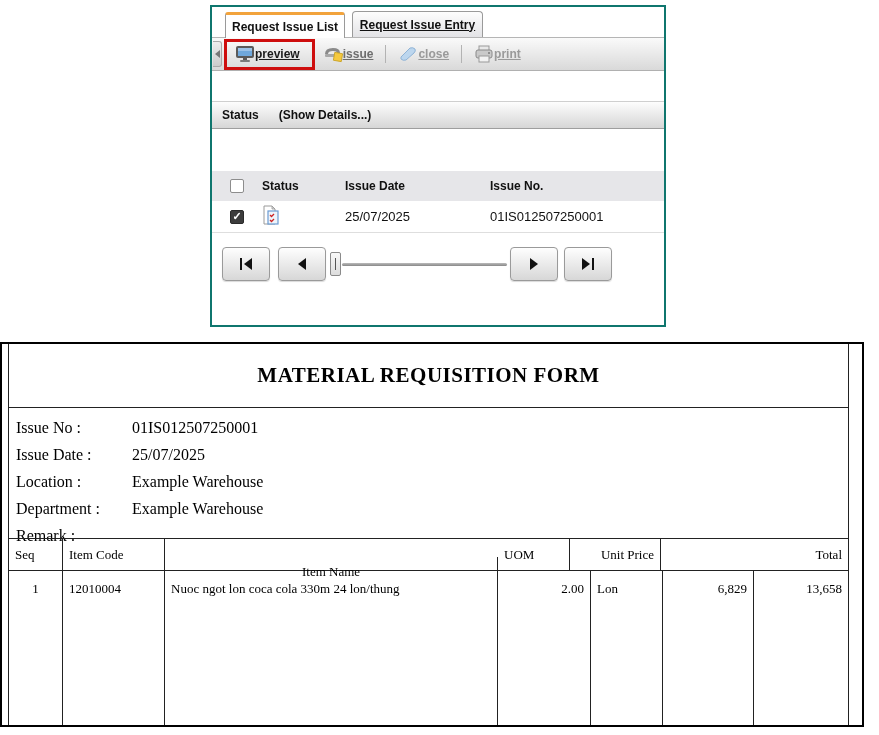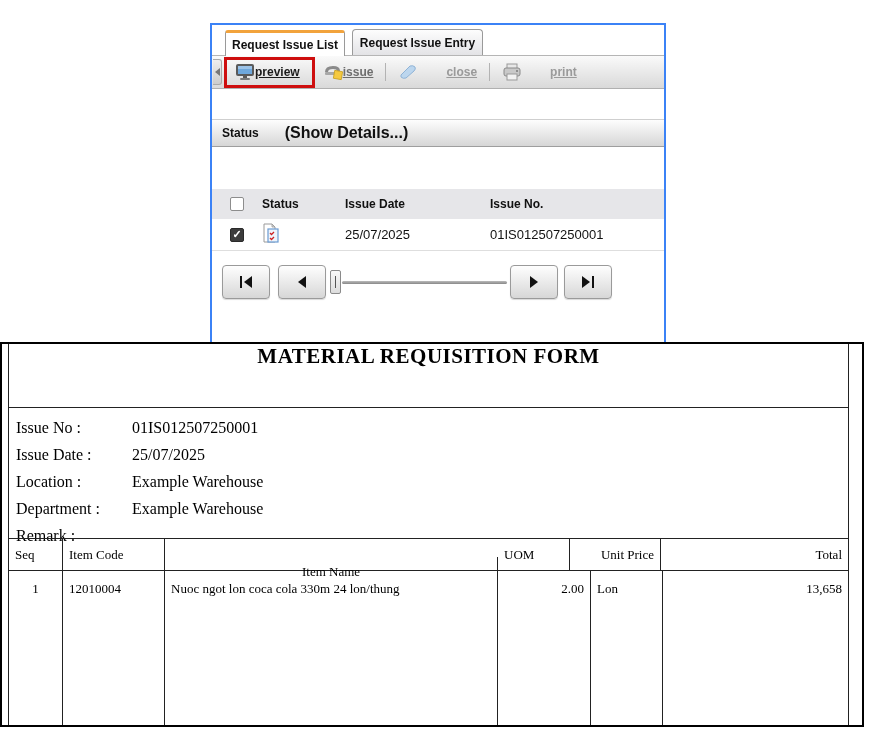--- a/index.html
+++ b/index.html
@@ -1,42 +1,42 @@
 <!DOCTYPE html>
 <html><head>
 <meta charset="utf-8">
 <style>
   * { margin:0; padding:0; box-sizing:border-box; }
   html,body { width:879px; height:735px; background:#fff; font-family:"Liberation Sans", sans-serif; }
   .page { position:relative; width:879px; height:735px; background:#fff; overflow:hidden; }
 
   
-  .widget { position:absolute; left:210px; top:23px; width:456px; height:322px; border:2px solid #3b82f6; background:#fff; display:flex; flex-direction:column; }
+  .widget { position:absolute; left:210px; top:5px; width:456px; height:322px; border:2px solid #0f766e; background:#fff; display:flex; flex-direction:column; }
 
   .tabs-row { height:31px; display:flex; align-items:flex-end; padding-left:13px; border-bottom:1px solid #b5b5b5; background:#fff; }
   .tab { height:26px; display:flex; align-items:center; justify-content:center; font-size:12px; font-weight:bold; color:#111; cursor:pointer; }
   .tab.active { width:120px; background:#fff; border:1px solid #9a9a9a; border-bottom:none; border-top:3px solid #F2A33C; border-radius:3px 3px 0 0; position:relative; z-index:2; margin-bottom:-1px; }
-  .tab.inactive { width:131px; margin-left:7px; background:linear-gradient(#fdfdfd,#e3e3e6); border:1px solid #9a9a9a; border-bottom:none; border-radius:4px 4px 0 0; }
+  .tab.inactive { width:131px; margin-left:7px; background:linear-gradient(#fdfdfd,#e3e3e6); border:1px solid #9a9a9a; border-bottom:none; border-radius:4px 4px 0 0;text-decoration:underline; }
 
   .toolbar { height:33px; background:linear-gradient(#fafafa,#d9d9d9); border-bottom:1px solid #b0b0b0; display:flex; align-items:center; padding-left:1px; position:relative; }
   .collapse-handle { width:9px; height:26px; margin-right:2px; background:linear-gradient(#eee,#ccc); border:1px solid #aaa; border-left:none; border-radius:0 3px 3px 0; display:flex; align-items:center; justify-content:center; cursor:pointer; }
   .collapse-handle .tri-l { width:0; height:0; border-top:4px solid transparent; border-bottom:4px solid transparent; border-right:5px solid #777; }
   .tool-btn { display:flex; align-items:center; gap:0; padding:4px 8px; cursor:pointer; }
   .tool-btn .lbl { font-size:12px; font-weight:bold; text-decoration:underline; }
   .tool-btn.preview-btn { border:3px solid #CE0E0E; height:31px; margin-top:0; padding:0 12px 0 8px; }
   .tool-btn.preview-btn .lbl { color:#1b1b1b; }
   .tool-btn.issue-btn .lbl { color:#6e6e6e; }
-  .tool-btn.dim .lbl { color:#9a9a9a;margin-left:28px; }
+  .tool-btn.dim .lbl { color:#9a9a9a; }
   .tb-sep { width:1px; height:18px; background:#b3b3b3; margin:0 4px; }
 
   .gap-a { height:30px; background:#fff; }
 
   .status-bar { height:28px; background:linear-gradient(#fdfdfd,#d6d6d6); border-top:1px solid #cfcfcf; border-bottom:1px solid #9e9e9e; display:flex; align-items:center; padding-left:10px; }
   .status-bar .t1 { font-size:12px; font-weight:bold; color:#111; }
-  .status-bar .t2 { font-size:16px; font-weight:bold; color:#111; margin-left:26px; cursor:pointer; }
+  .status-bar .t2 { font-size:12px; font-weight:bold; color:#111; margin-left:20px; cursor:pointer; }
 
   .gap-b { height:42px; background:#fff; }
 
   .grid-header { height:30px; background:#e6e6e9; display:flex; align-items:center; font-size:12px; font-weight:bold; color:#111; }
   .grid-row { height:32px; background:#fff; border-bottom:1px solid #dedede; display:flex; align-items:center; font-size:13px; color:#111; }
   .col-cb { width:20px; margin-left:18px; }
   .col-status { width:95px; padding-left:12px; }
   .col-date { width:145px; }
   .col-no { flex:1; }
   .cb { width:14px; height:14px; border:1px solid #8d8d8d; border-radius:2px; background:#fff; display:flex; align-items:center; justify-content:center; cursor:pointer; }
@@ -47,21 +47,21 @@
   .tri-left  { width:0; height:0; border-top:6px solid transparent; border-bottom:6px solid transparent; border-right:8px solid #111; }
   .tri-right { width:0; height:0; border-top:6px solid transparent; border-bottom:6px solid transparent; border-left:8px solid #111; }
   .vbar { width:2px; height:12px; background:#111; }
   .slider-track { position:absolute; left:130px; top:30px; width:165px; height:3px; background:linear-gradient(#bbb,#888); border-radius:2px; cursor:pointer; }
   .slider-handle { position:absolute; left:118px; top:19px; width:11px; height:24px; background:linear-gradient(#f8f8f8,#ddd); border:1px solid #8a8a8a; border-radius:2px; display:flex; align-items:center; justify-content:center; cursor:grab; }
   .slider-handle::after { content:""; width:1px; height:12px; background:#555; }
 
   
   .report-outer { position:absolute; left:0; top:342px; width:864px; height:385px; border:2px solid #000; background:#fff; }
   .report-page { position:absolute; left:6px; top:0; width:841px; height:381px; border-left:1px solid #222; border-right:1px solid #222; background:#fff; font-family:"Liberation Serif", serif; color:#000; display:flex; flex-direction:column; }
-  .rpt-title-wrap { height:64px; border-bottom:1px solid #222; display:flex; justify-content:center; }
+  .rpt-title-wrap { height:64px; border-bottom:1px solid #222; display:flex; align-items:center; justify-content:center; }
   .rpt-title { font-size:21px; font-weight:bold; letter-spacing:.5px; }
   .rpt-fields { height:130px; padding:11px 0 0 7px; }
   .rpt-field { display:flex; margin-bottom:9px; font-size:16px; }
   .rpt-field .fl { width:116px; }
   .rpt-field .fv { }
 
   .rpt-table { flex:1; display:flex; flex-direction:column; border-top:1px solid #222; font-size:13px; }
   .rt-head { height:32px; border-bottom:1px solid #222; display:flex; align-items:center; }
   .rt-body { flex:1; display:flex; align-items:stretch; }
   .rt-c { height:100%; display:flex; align-items:center; padding:0 6px; }
@@ -234,20 +234,21 @@
           <div class="rt-c c-uom">UOM</div>
           <div class="rt-c c-price">Unit Price</div>
           <div class="rt-c c-total">Total</div>
         </div>
         <div class="rt-body">
           <div class="rt-c c-seq">1</div>
           <div class="rt-c c-code">12010004</div>
           <div class="rt-c c-name">Nuoc ngot lon coca cola 330m 24 lon/thung</div>
           <div class="rt-c c-qty">2.00</div>
           <div class="rt-c c-uom">Lon</div>
+          <div class="rt-c c-price">6,829</div>
           <div class="rt-c c-total">13,658</div>
         </div>
       </div>
 
     </div>
   </div>
 
 </div>
 
 </body></html>

